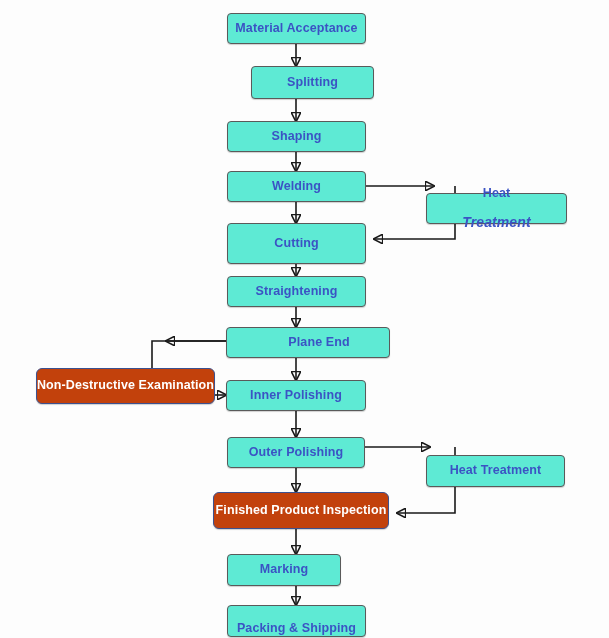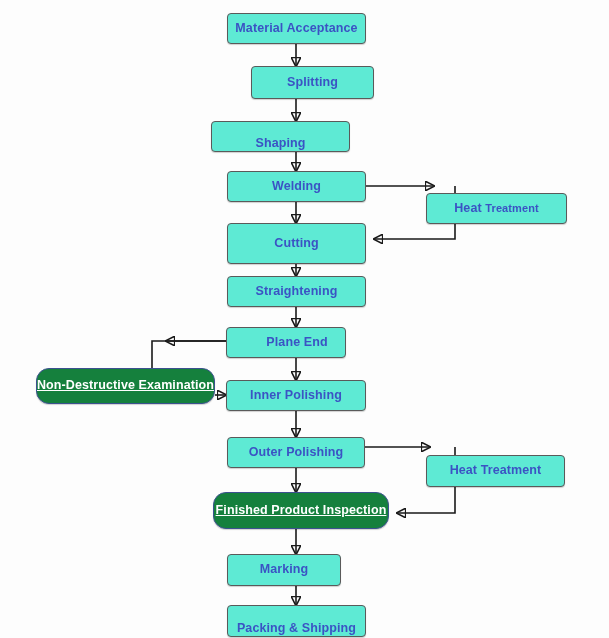--- a/index.html
+++ b/index.html
@@ -33,28 +33,28 @@
     color: #3b53c4;
     font-weight: bold;
     font-size: 12.5px;
     letter-spacing: 0.1px;
     text-align: center;
     line-height: 1.1;
     box-shadow: 0 1px 1px rgba(0,0,0,0.18);
     white-space: nowrap;
   }
   .node.filled {
-    background: #15803d;
+    background: #c2410c;
     border-color: #3c5190;
     color: #ffffff;
-    border-radius: 13px;
-    text-decoration: underline;
+    border-radius: 6px;
   }
   .node .sub-small {
-    font-size: 11px;
+    font-size: 14px;
+    font-style: italic;
   }
   svg { pointer-events: none; }
   svg line, svg path, svg polyline { stroke: #1a1a1a; stroke-width: 1.6px; fill: none; }
 </style>
 </head>
 <body>
 
 <svg id="flow-canvas" viewBox="0 0 609 638" width="609" height="638" xmlns="http://www.w3.org/2000/svg">
   <defs>
     <marker id="arrow" viewBox="0 0 10 10" refX="9" refY="5" markerWidth="6" markerHeight="6" orient="auto-start-reverse">
@@ -86,43 +86,43 @@
 </svg>
 
 <div class="node" style="left:227px; top:13px; width:139px; height:31px;">
   <span>Material Acceptance</span>
 </div>
 
 <div class="node" style="left:227px; top:66px; width:123px; height:33px;margin-left:24px;">
   <span>Splitting</span>
 </div>
 
-<div class="node" style="left:211px; top:121px; width:139px; height:31px;align-items:flex-end;">
+<div class="node" style="left:227px; top:121px; width:139px; height:31px;">
   <span>Shaping</span>
 </div>
 
 <div class="node" style="left:227px; top:171px; width:139px; height:31px;">
   <span>Welding</span>
 </div>
 
-<div class="node" style="left:426px; top:193px; width:141px; height:31px;">
+<div class="node" style="left:426px; top:193px; width:141px; height:31px;flex-direction:column;">
   <span>Heat</span>
     <span>&nbsp;</span>
     <span class="sub-small">Treatment</span>
 </div>
 
 <div class="node" style="left:227px; top:223px; width:139px; height:41px;">
   <span>Cutting</span>
 </div>
 
 <div class="node" style="left:227px; top:276px; width:139px; height:31px;">
   <span>Straightening</span>
 </div>
 
-<div class="node" style="left:226px; top:327px; width:120px; height:31px;padding-left:22px;">
+<div class="node" style="left:226px; top:327px; width:164px; height:31px;padding-left:22px;">
   <span>Plane End</span>
 </div>
 
 <div class="node filled" style="left:36px; top:368px; width:179px; height:36px;">
   <span>Non-Destructive Examination</span>
 </div>
 
 <div class="node" style="left:226px; top:380px; width:140px; height:31px;">
   <span>Inner Polishing</span>
 </div>

